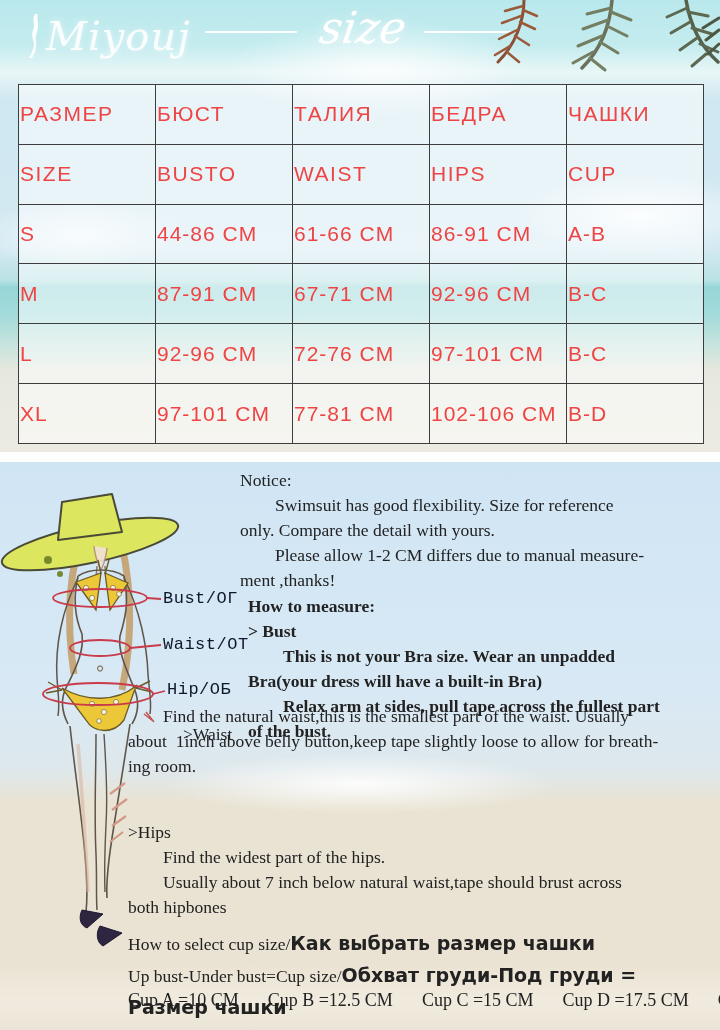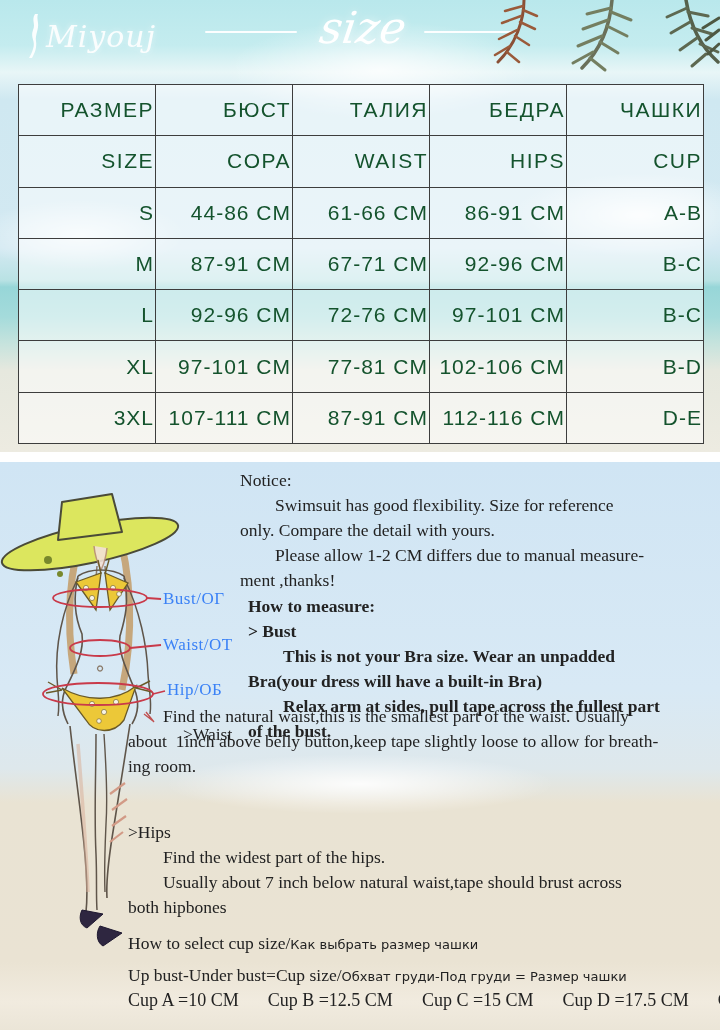--- a/index.html
+++ b/index.html
@@ -15,64 +15,64 @@
       radial-gradient(150px 50px at 80px 235px, rgba(255,255,255,.7), rgba(255,255,255,0) 70%),
       radial-gradient(220px 70px at 380px 70px, rgba(255,255,255,.8), rgba(255,255,255,0) 70%),
       linear-gradient(180deg,
         #b9e8ec 0%, #c4ecef 10%, #e8f6f7 16%,
         #cfe8f1 22%, #d3e9f2 55%, #b9e2e4 62%,
         #97d6d8 63.5%, #a4dbdb 70%, #c6e3dd 76%,
         #e6e8de 82%, #edebe1 100%);
   }
   .logo{position:absolute;left:26px;top:12px;height:48px;display:flex;align-items:center;gap:4px;}
   .logo-text{
-    font-family:"DejaVu Serif",serif;font-style:italic;font-size:30px;color:#ffffff;
+    font-family:"DejaVu Serif",serif;font-style:italic;font-size:40px;color:#ffffff;
     opacity:.92;letter-spacing:1px;text-shadow:0 0 6px rgba(255,255,255,.6);
   }
   .hero-title{
     position:absolute;left:318px;top:2px;width:90px;text-align:center;
     font-family:"DejaVu Serif",serif;font-style:italic;font-size:44px;color:#ffffff;
     text-shadow:0 0 8px rgba(255,255,255,.55);transform:skewX(-8deg);
   }
   .title-line{position:absolute;top:31px;height:2px;background:rgba(255,255,255,.95);border-radius:2px;}
   .title-line.left{left:205px;width:92px;}
   .title-line.right{left:424px;width:92px;}
   .palms{position:absolute;right:0;top:0;}
   
   table.size-table{
     position:absolute;left:18px;top:84px;width:686px;height:360px;
     border-collapse:collapse;table-layout:fixed;
     font-family:"Liberation Sans",sans-serif;
   }
   table.size-table td{
     border:1.5px solid #3d3d3d;background:rgba(255,255,255,.52);
-    text-align:right;vertical-align:middle;height:40px;
-    font-size:21px;color:#14532d;letter-spacing:1px;white-space:nowrap;
+    text-align:left;vertical-align:middle;height:40px;
+    font-size:21px;color:#ef4444;letter-spacing:1px;white-space:nowrap;
   }
   table.size-table tr.hdr td{font-size:21px;letter-spacing:1.5px;}
   
   .divider{position:absolute;left:0;top:452px;width:720px;height:10px;background:#ffffff;}
   
   .bottom-photo{
     position:absolute;left:0;top:462px;width:720px;height:568px;
     background:
       radial-gradient(260px 40px at 360px 322px, rgba(255,255,255,.9), rgba(255,255,255,0) 75%),
       linear-gradient(180deg,
         #d0e5f4 0%, #d8e9f5 40%, #dee8ec 54%,
         #e9e3d3 60%, #eae3d3 88%, #f1ebdf 95%, #ebe5d7 100%);
   }
   .sketch{position:absolute;left:0;top:462px;}
   .measure-label{
-    position:absolute;font-size:17px;color:#3b82f6;letter-spacing:.5px;white-space:nowrap;
+    position:absolute;font-size:17px;color:#0f172a;letter-spacing:.5px;white-space:nowrap;font-family:Liberation Mono, monospace;
   }
   .textblock{
     position:absolute;font-size:17.5px;line-height:25px;color:#222;
     white-space:pre-wrap;
   }
-  .ru{font-family:"DejaVu Sans",sans-serif;font-weight:normal;font-size:13px;}
+  .ru{font-family:"DejaVu Sans",sans-serif;font-weight:bold;font-size:19px;}
   .cup-row{position:absolute;left:128px;top:990px;display:flex;gap:29px;font-size:18px;color:#222;white-space:nowrap;}
 </style>
 </head>
 <body>
 
 <div class="top-photo"></div>
 
 <div class="logo">
   <svg width="16" height="46" viewBox="0 0 16 46">
     <path d="M9,1 C5,7 10,11 7,17 C4,25 10,28 7,36 C6,40 4,43 3,45 L6,45 C9,40 11,34 10,28 C9,22 13,16 12,10 C11.5,6 11,3 12,1 Z" fill="#ffffff" opacity="0.92"></path>
@@ -134,21 +134,21 @@
   <tbody>
       <tr class="hdr">
     <td>РАЗМЕР</td>
     <td>БЮСТ</td>
     <td>ТАЛИЯ</td>
     <td>БЕДРА</td>
     <td>ЧАШКИ</td>
   </tr>
   <tr class="hdr">
     <td>SIZE</td>
-    <td>COPA</td>
+    <td>BUSTO</td>
     <td>WAIST</td>
     <td>HIPS</td>
     <td>CUP</td>
   </tr>
   <tr>
     <td>S</td>
     <td>44-86 CM</td>
     <td>61-66 CM</td>
     <td>86-91 CM</td>
     <td>A-B</td>
@@ -166,27 +166,20 @@
     <td>72-76 CM</td>
     <td>97-101 CM</td>
     <td>B-C</td>
   </tr>
   <tr>
     <td>XL</td>
     <td>97-101 CM</td>
     <td>77-81 CM</td>
     <td>102-106 CM</td>
     <td>B-D</td>
-  </tr>
-  <tr>
-    <td>3XL</td>
-    <td>107-111 CM</td>
-    <td>87-91 CM</td>
-    <td>112-116 CM</td>
-    <td>D-E</td>
   </tr>
 </tbody>
   </table>
 
 <div class="divider"></div>
 
 <div class="bottom-photo"></div>
 
 <svg class="sketch" width="240" height="500" viewBox="0 0 240 500">
 

